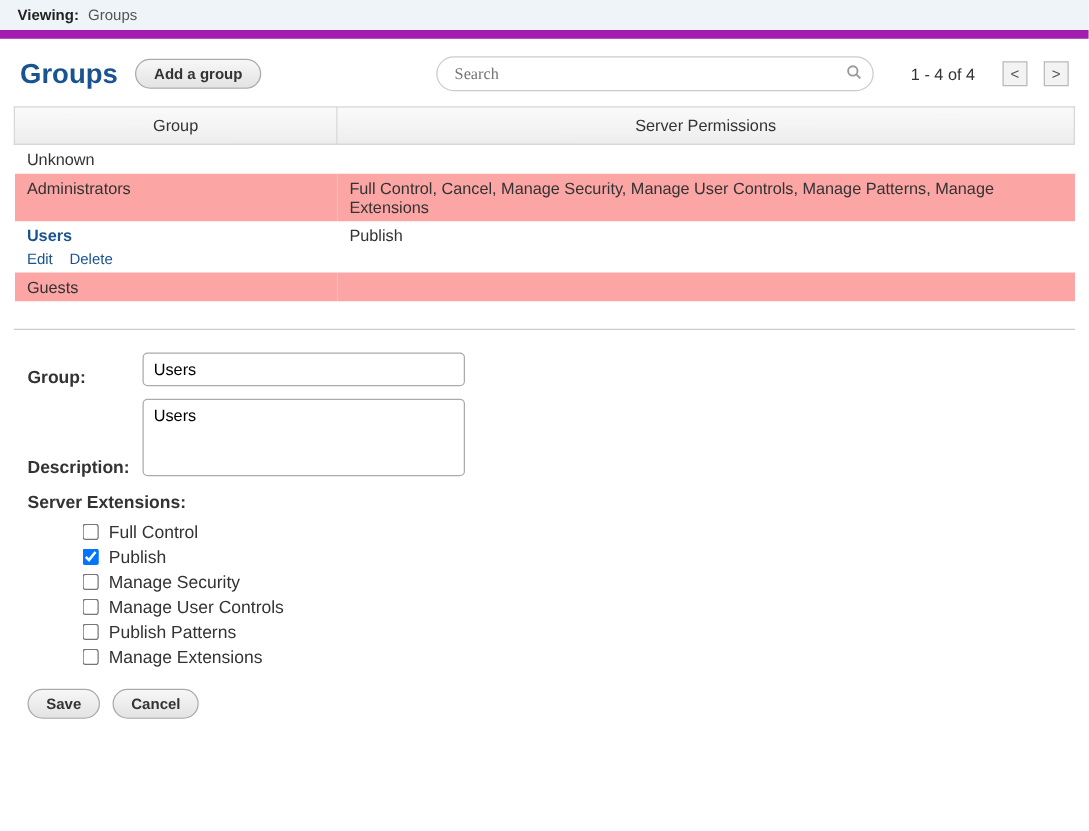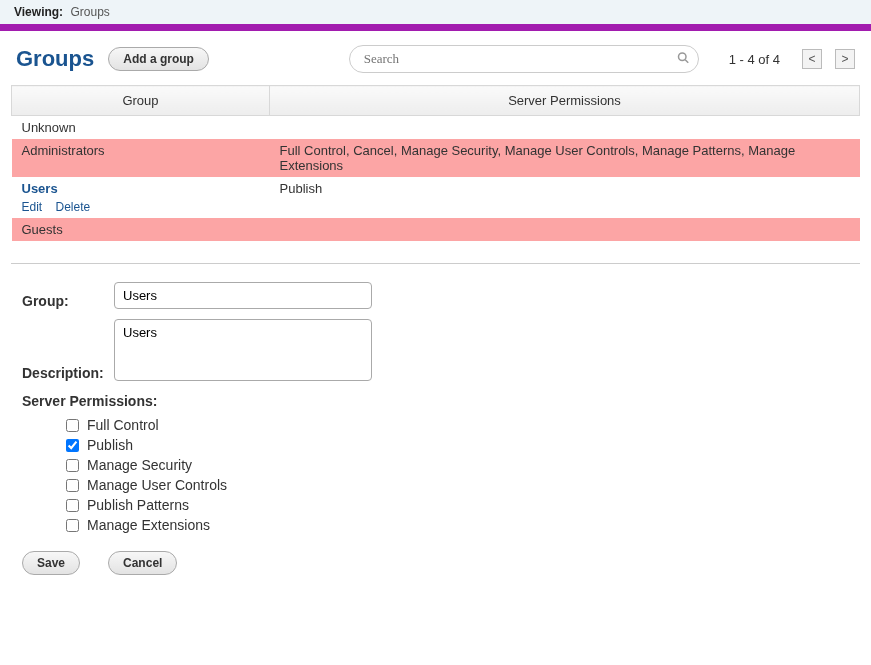--- a/index.html
+++ b/index.html
@@ -33,21 +33,21 @@
     
     .form { padding: 0 22px 18px; }
     .form-row { display: flex; align-items: flex-end; margin-bottom: 10px; }
     .form-row label.fld { width: 92px; font-weight: bold; font-size: 14px; padding-top: 4px; }
     .text-input { width: 258px; border: 1px solid #aaa; border-radius: 4px; padding: 5px 8px; font-size: 13px; font-family: inherit; }
     textarea.text-input { height: 62px; resize: none; }
     .perm-heading { font-weight: bold; font-size: 14px; margin: 12px 0 6px; }
     .perm-list { list-style: none; padding-left: 28px; }
     .perm-list li { padding: 2px 0; display: flex; align-items: center; gap: 8px; font-size: 14px; margin-left: 16px; }
     .perm-list input[type=checkbox] { cursor: pointer; }
-    .btn-row { margin-top: 16px; display: flex; gap: 28px; }
+    .btn-row { margin-top: 16px; display: flex; gap: 10px; }
   </style>
 </head>
 <body>
 
 <div class="viewing-bar">
   <span class="label">Viewing:</span>
   <span class="value">Groups</span>
 </div>
 
 <div class="header-row">
@@ -105,21 +105,21 @@
 
 <div class="form">
   <div class="form-row">
     <label class="fld">Group:</label>
     <input class="text-input" type="text" value="Users" style="">
   </div>
   <div class="form-row">
     <label class="fld">Description:</label>
     <textarea class="text-input" style="">Users</textarea>
   </div>
-  <div class="perm-heading">Server Permissions:</div>
+  <div class="perm-heading">Server Extensions:</div>
   <ul class="perm-list">
     <li>
         <input type="checkbox" style="">
         <span>Full Control</span>
       </li>
     <li>
         <input type="checkbox" checked="" style="">
         <span>Publish</span>
       </li>
     <li>

